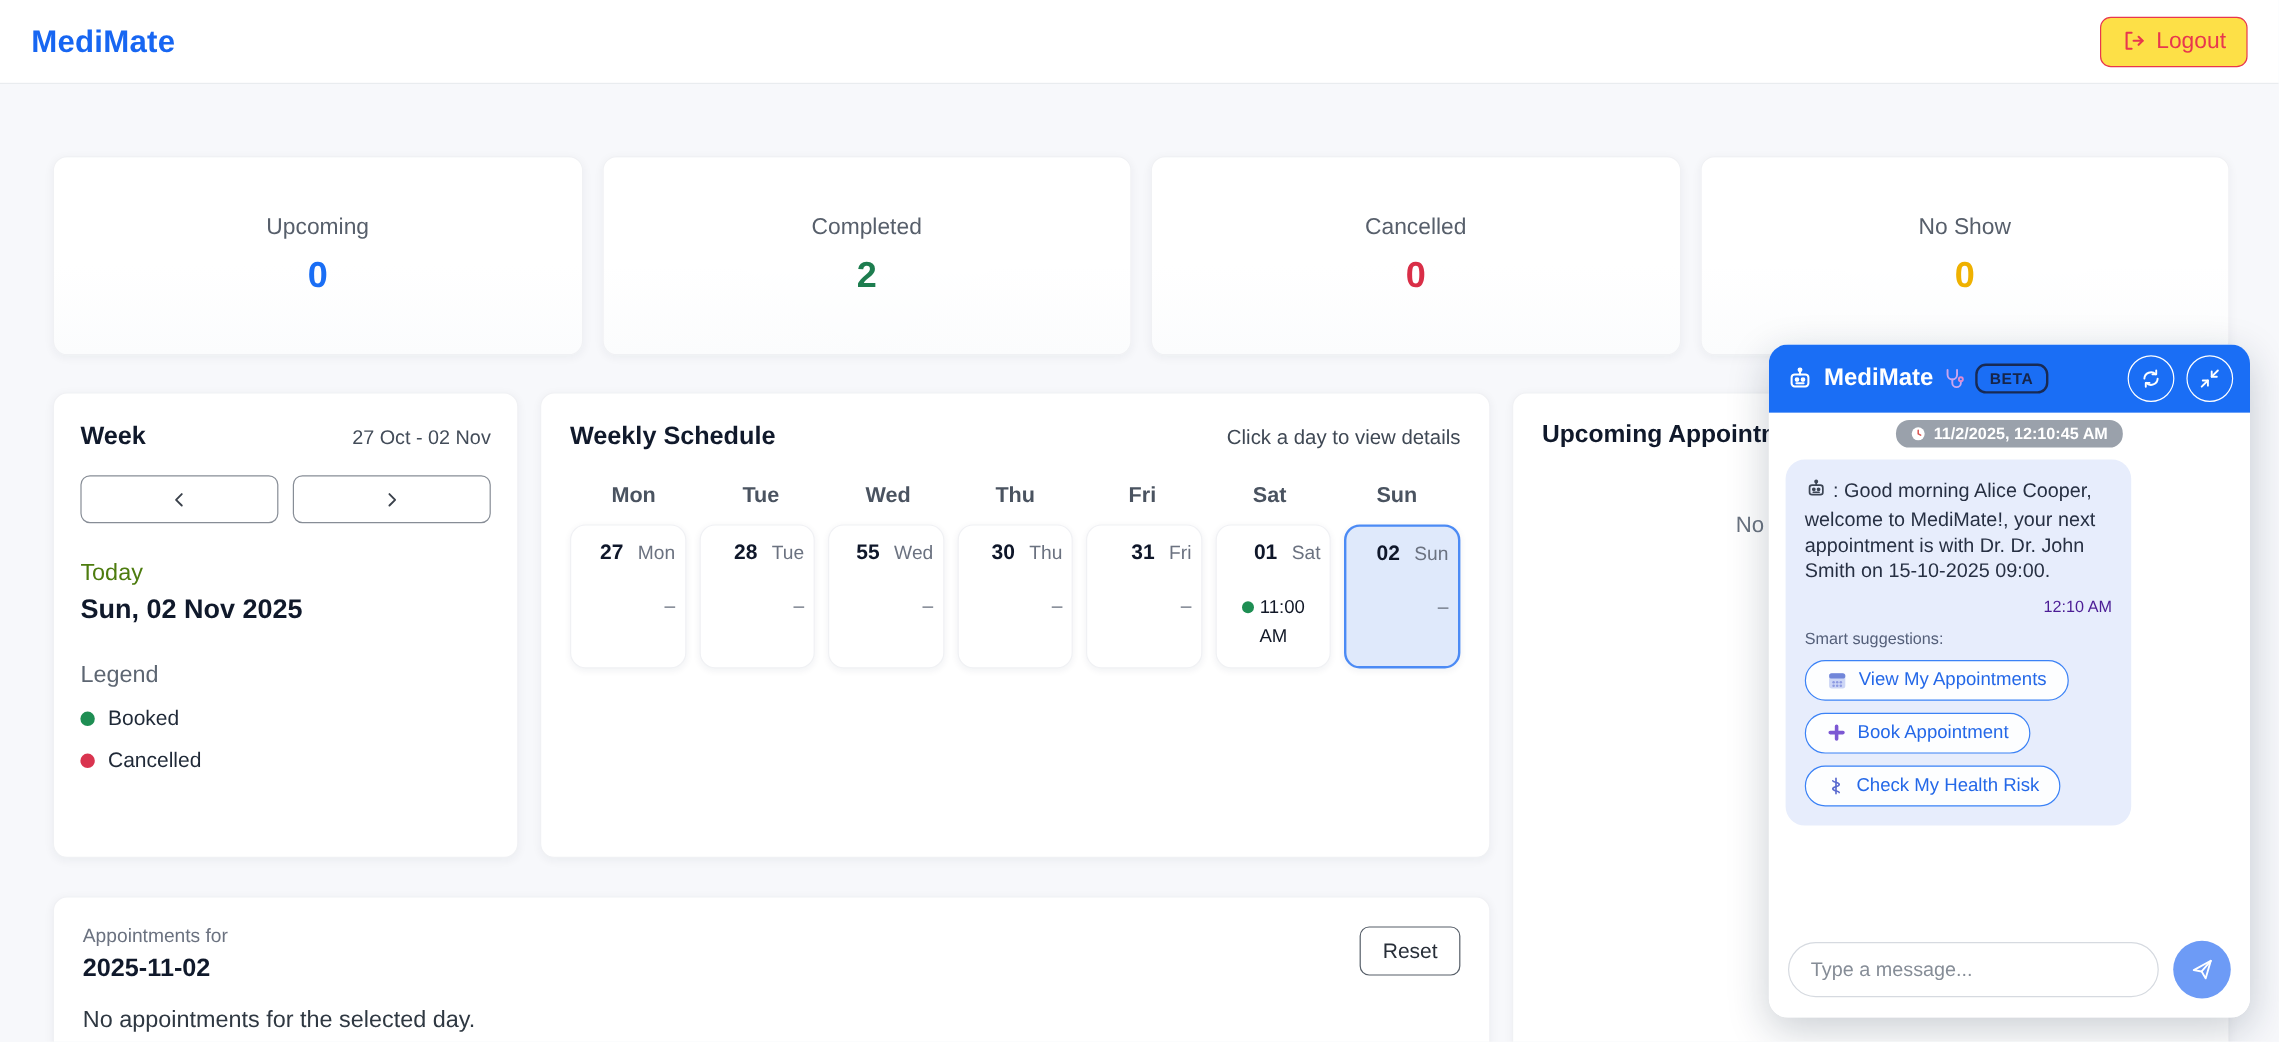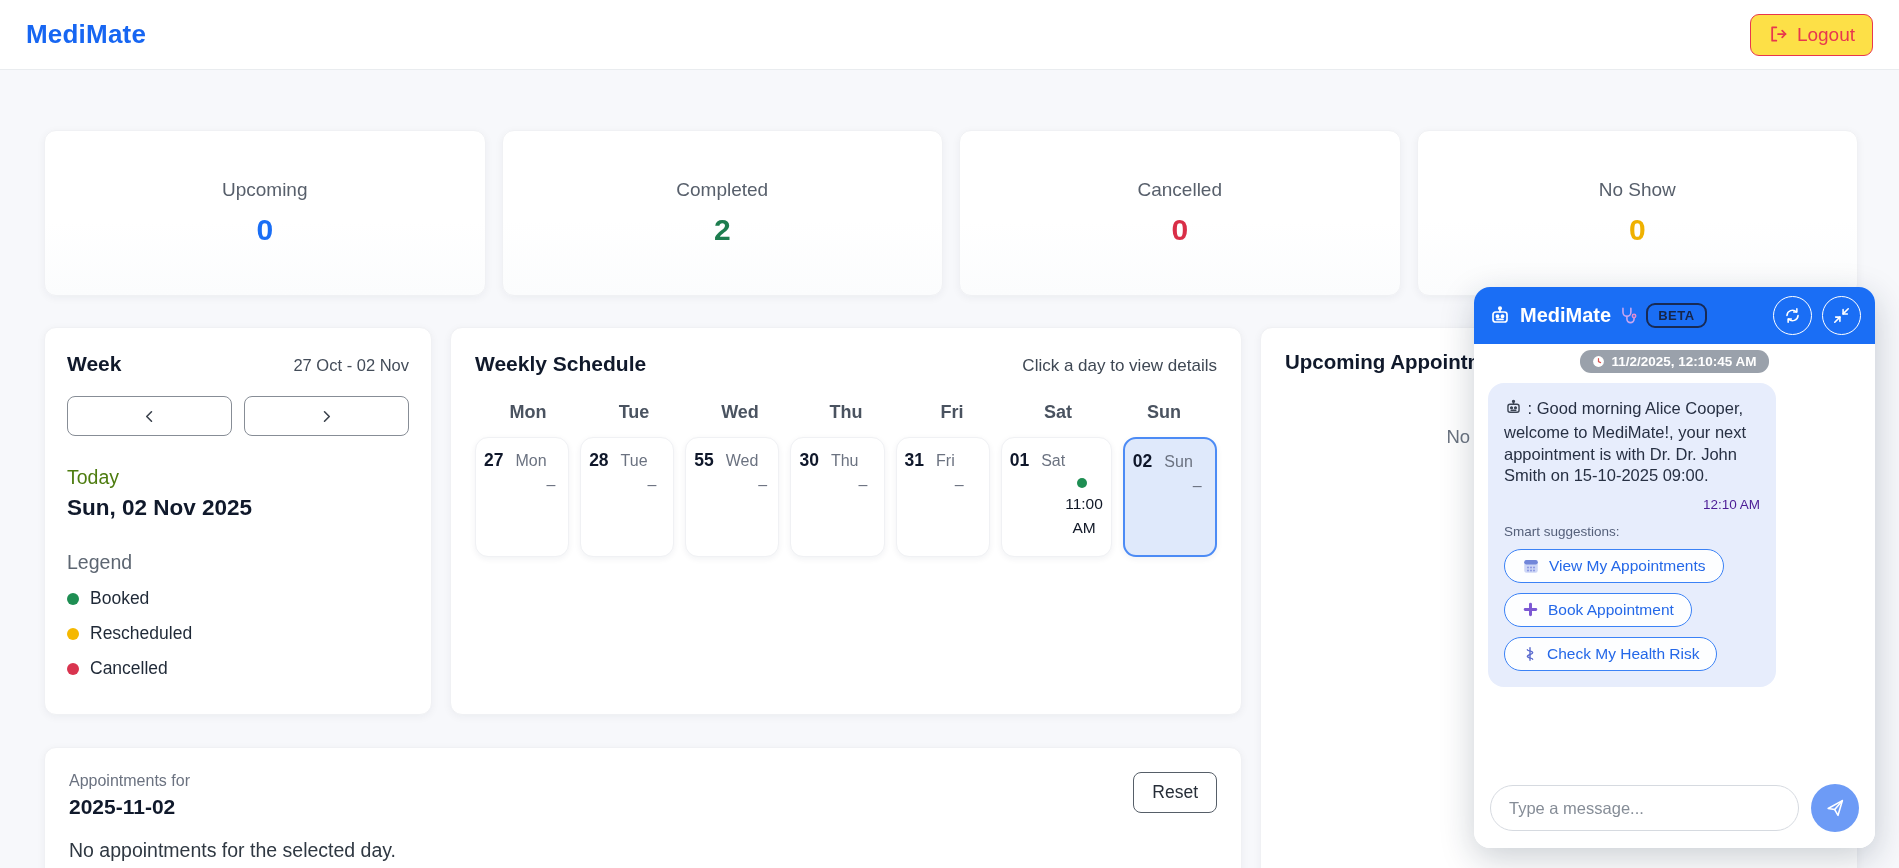--- a/index.html
+++ b/index.html
@@ -54,21 +54,21 @@
 
   .schedule-card { width:792px; height:388px; padding:24px; }
   .sched-head { display:flex; align-items:baseline; justify-content:space-between; }
   .sched-title { font-size:21px; font-weight:bold; color:#10192b; }
   .sched-hint { font-size:17px; color:#3f4854; }
   .day-names { display:grid; grid-template-columns:repeat(7,1fr); margin-top:26px; }
   .day-name { text-align:center; font-size:18px; font-weight:bold; color:#4a5360; }
   .day-cells { display:grid; grid-template-columns:repeat(7,1fr); gap:11px; margin-top:14px; }
   .day-cell { height:120px; background:#fff; border:1px solid #f0f1f4; border-radius:13px;
               box-shadow:0 2px 6px rgba(25,39,60,.06); padding:12px 8px 0;
-              display:flex; flex-direction:row; align-items:flex-start; cursor:pointer; }
+              display:flex; flex-direction:column; align-items:flex-end; cursor:pointer; }
   .day-cell.selected { background:#dfe9fb; border:2px solid #4c8bf5; }
   .cell-top { display:flex; align-items:baseline; gap:12px; }
   .cell-date { font-size:17.5px; font-weight:bold; color:#0f172a; }
   .cell-day { font-size:16px; color:#6b7280; }
   .cell-body { margin-top:26px; font-size:16px; color:#6b7280; text-align:center; }
   .appt { display:inline; font-size:15.5px; color:#111827; line-height:1.55; }
   .appt-dot { display:inline-block; width:10px; height:10px; border-radius:50%;
               background:#1e8e53; margin-right:5px; }
 
   .upcoming-card { flex:1; height:690px; padding:22px 24px; overflow:hidden; }
@@ -188,24 +188,20 @@
         </button>
       </div>
       <div class="today-label">Today</div>
       <div class="today-date">Sun, 02 Nov 2025</div>
       <div class="legend-label">Legend</div>
       <div class="legend-item">
         <span class="legend-dot dot-green"></span>
         <span class="legend-text">Booked</span>
       </div>
       <div class="legend-item">
-        <span class="legend-dot dot-yellow"></span>
-        <span class="legend-text">Rescheduled</span>
-      </div>
-      <div class="legend-item">
         <span class="legend-dot dot-red"></span>
         <span class="legend-text">Cancelled</span>
       </div>
     </div>
 
     <div class="card schedule-card">
       <div class="sched-head">
         <div class="sched-title">Weekly Schedule</div>
         <div class="sched-hint">Click a day to view details</div>
       </div>

